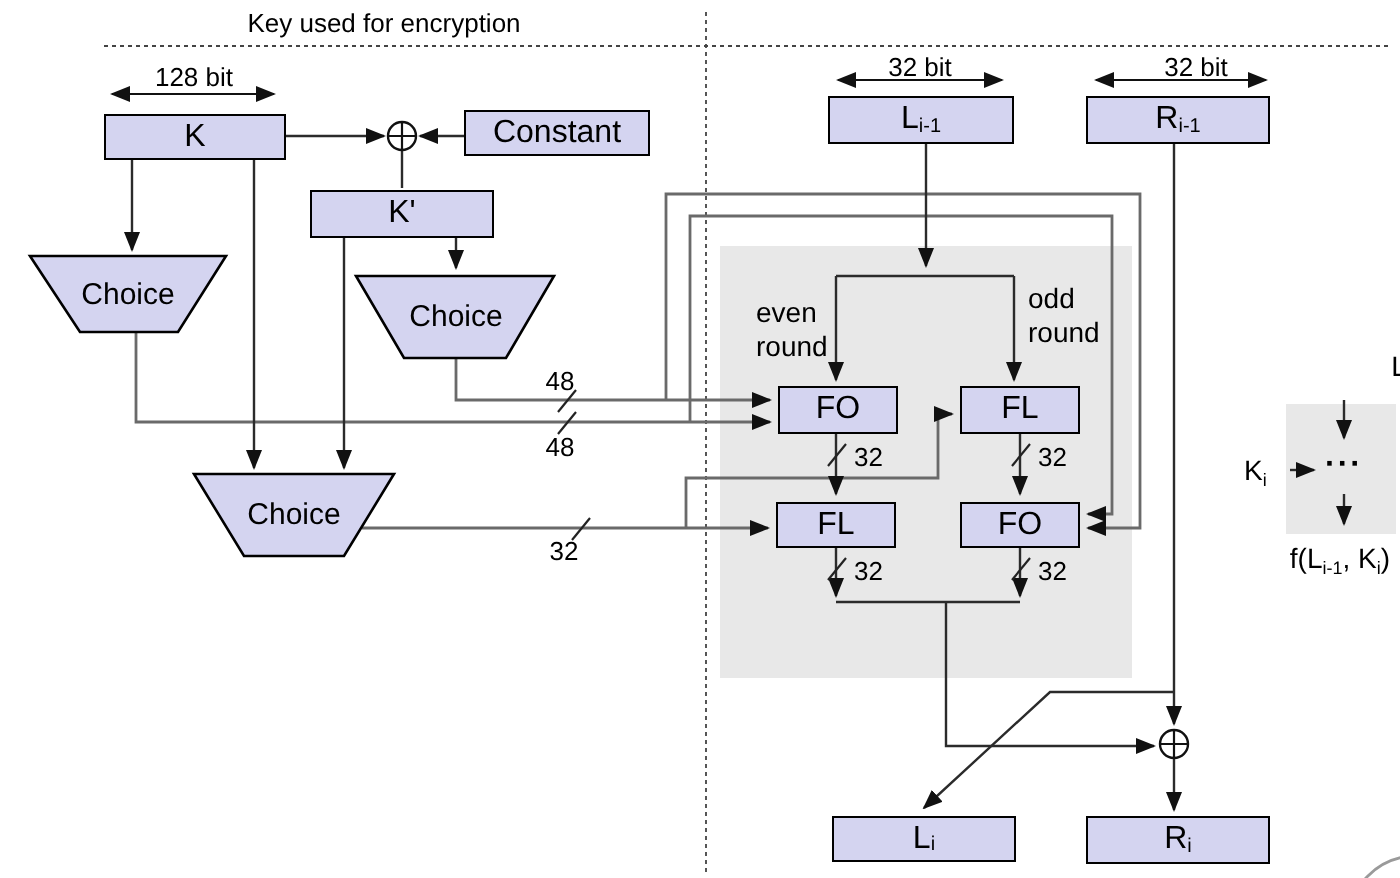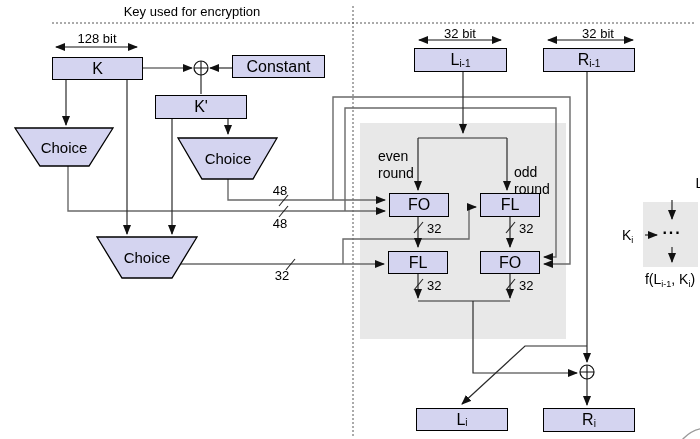--- a/index.html
+++ b/index.html
@@ -145,21 +145,21 @@
   </div>
   <div class="bx" style="left:543px;top:48px;width:92px;height:24px">
     <span>R</span>
       <span class="sub">i-1</span>
   </div>
 
   <div class="lbl f14" style="left:378px;top:148px;line-height:17px">
     <div>even</div>
     <div>round</div>
   </div>
-  <div class="lbl f14" style="left:514px;top:164px;line-height:17px">
+  <div class="lbl f14" style="left:514px;top:141px;line-height:17px">
     <div>odd</div>
     <div>round</div>
   </div>
 
   <div class="bx" style="left:389px;top:193px;width:60px;height:24px">
     <span>FO</span>
   </div>
   <div class="bx" style="left:480px;top:193px;width:60px;height:24px">
     <span>FL</span>
   </div>

